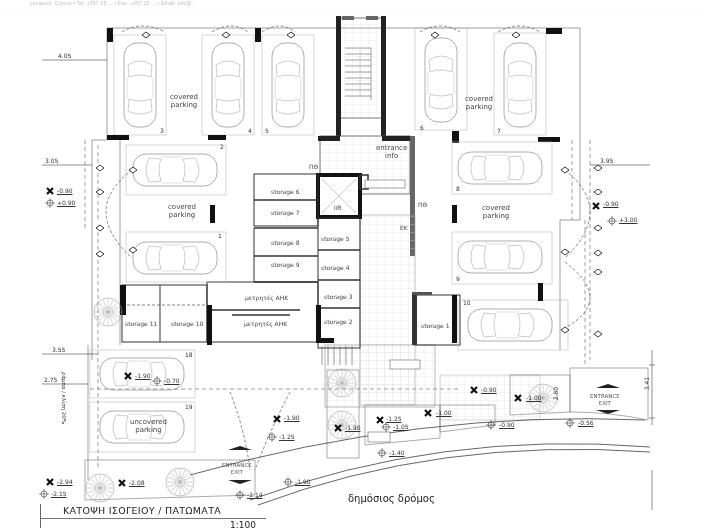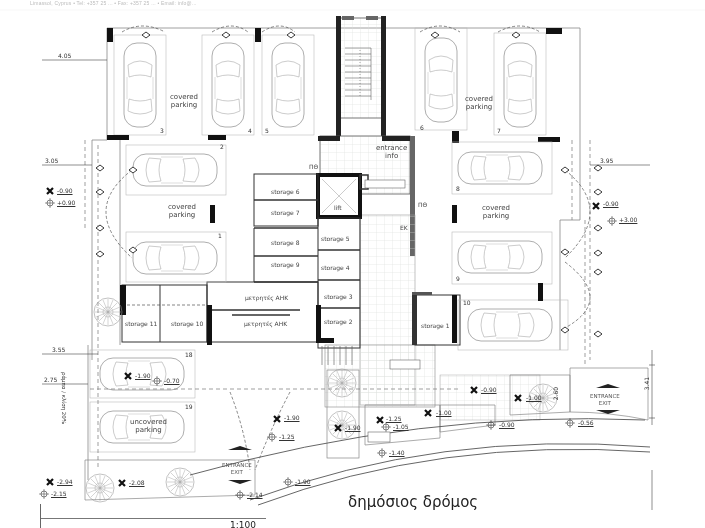--- a/index.html
+++ b/index.html
@@ -8,21 +8,21 @@
   .lbl { position: absolute; font-family: "DejaVu Sans", sans-serif; font-size: 7px; color: #444; text-align: center; line-height: 8px; white-space: nowrap; }
   .lbl-sm { font-size: 6px; }
   .lvl { position: absolute; font-family: "DejaVu Sans", sans-serif; font-size: 6px; color: #333; text-decoration: underline; white-space: nowrap; }
   .num { position: absolute; font-family: "DejaVu Sans", sans-serif; font-size: 6px; color: #333; }
   .dim { position: absolute; font-family: "DejaVu Sans", sans-serif; font-size: 6px; color: #333; white-space: nowrap; }
   .header { position: absolute; left: 30px; top: 0px; font-size: 5px; color: #bbb; white-space: nowrap; letter-spacing: 0.2px; }
   .title-block { position: absolute; left: 40px; top: 504px; width: 225px; height: 24px; border-left: 1px solid #666; }
   .title-main { position: absolute; left: 22px; top: 1px; font-family: "DejaVu Sans", sans-serif; font-size: 9.5px; color: #222; letter-spacing: 0.3px; white-space: nowrap; }
   .title-line { position: absolute; left: 0; top: 14px; width: 225px; border-top: 1px solid #777; }
   .title-scale { position: absolute; right: 10px; top: 16px; font-family: "DejaVu Sans", sans-serif; font-size: 9px; color: #222; }
-  .road { position: absolute; left: 348px; top: 493px; font-family: "DejaVu Sans", sans-serif; font-size: 15px; color: #222; white-space: nowrap; }
+  .road { position: absolute; left: 348px; top: 493px; font-family: "DejaVu Sans", sans-serif; font-size: 10px; color: #222; white-space: nowrap; }
   .exit { position: absolute; font-family: "DejaVu Sans", sans-serif; font-size: 5.5px; color: #555; text-align: center; line-height: 7px; }
 </style>
 </head>
 <body>
 
 <svg class="plan" viewBox="0 0 705 528" xmlns="http://www.w3.org/2000/svg">
   <defs>
     <pattern id="grid" width="8" height="8" patternUnits="userSpaceOnUse">
       <path d="M8 0 L0 0 0 8" fill="none" stroke="#d8ddd8" stroke-width="0.6"></path>
     </pattern>
@@ -397,15 +397,16 @@
 <div class="lvl" style="left:578px;top:419px;">-0.56</div>
 <div class="lvl" style="left:57px;top:478px;">-2.94</div>
 <div class="lvl" style="left:129px;top:479px;">-2.08</div>
 <div class="lvl" style="left:51px;top:490px;">-2.15</div>
 <div class="lvl" style="left:247px;top:491px;">-2.14</div>
 <div class="lvl" style="left:295px;top:478px;">-1.90</div>
 
 <div class="road">δημόσιος δρόμος</div>
 
 <div class="title-block">
+  <div class="title-main">ΚΑΤΟΨΗ ΙΣΟΓΕΙΟΥ / ΠΑΤΩΜΑΤΑ</div>
   <div class="title-line"></div>
   <div class="title-scale">1:100</div>
 </div>
 
 </body></html>

